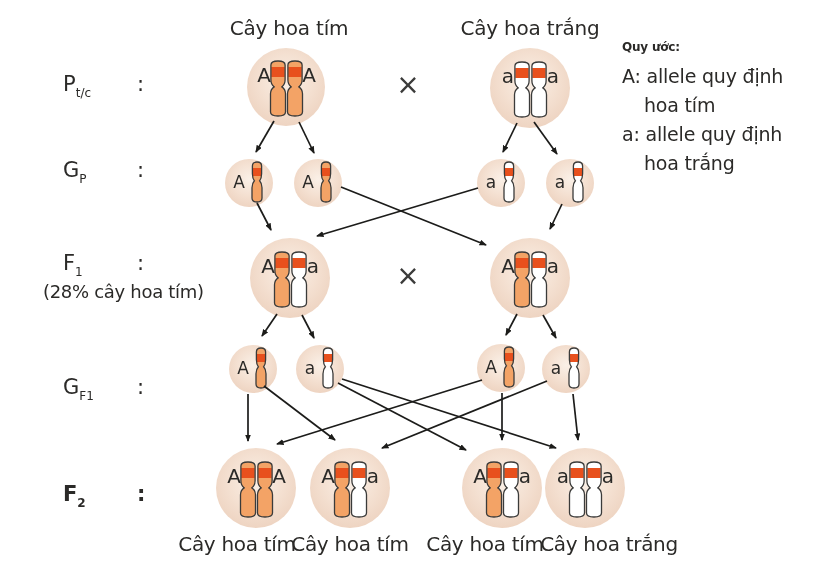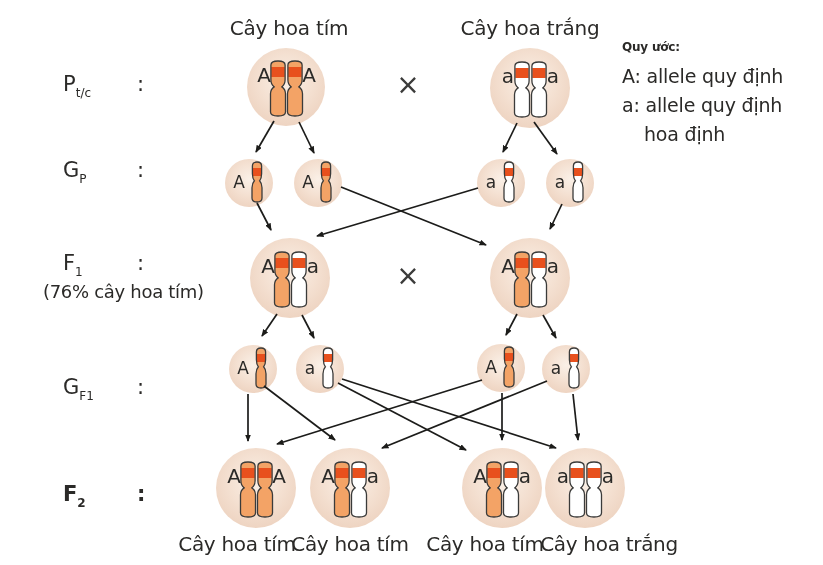--- a/index.html
+++ b/index.html
@@ -249,37 +249,38 @@
       <line x1="547" y1="381" x2="382" y2="448" stroke="#1c1c1a" stroke-width="1.7" marker-end="url(#ah)"></line>
       <line x1="573" y1="394" x2="578" y2="440" stroke="#1c1c1a" stroke-width="1.7" marker-end="url(#ah)"></line>
     </svg>
 
   <div class="abs plant-title" style="left:224px;top:16px;width:130px;">Cây hoa tím</div>
   <div class="abs plant-title" style="left:458px;top:16px;width:144px;">Cây hoa trắng</div>
 
   <div class="abs legend" style="left:622px;top:33px;width:200px;">
     <div class="legend-title">Quy ước:</div>
     <div>A: allele quy định</div>
+    <div class="ind">hoa tím</div>
     <div>a: allele quy định</div>
-    <div class="ind">hoa định</div>
+    <div class="ind">hoa trắng</div>
   </div>
 
   <div class="genrow" style="top:72px;">
     <span class="main">P</span><span class="sub">t/c</span>
     <span class="colon">:</span>
   </div>
   <div class="genrow" style="top:158px;">
     <span class="main">G</span><span class="sub">P</span>
     <span class="colon">:</span>
   </div>
   <div class="genrow" style="top:251px;">
     <span class="main">F</span><span class="sub">1</span>
     <span class="colon">:</span>
   </div>
-  <div class="abs f1-note" style="left:43px;top:281px;">(76% cây hoa tím)</div>
+  <div class="abs f1-note" style="left:43px;top:281px;">(28% cây hoa tím)</div>
   <div class="genrow" style="top:375px;">
     <span class="main">G</span><span class="sub">F1</span>
     <span class="colon">:</span>
   </div>
   <div class="genrow" style="top:482px;font-weight:bold;">
     <span class="main">F</span><span class="sub">2</span>
     <span class="colon">:</span>
   </div>
 
   <div class="abs cross" style="left:395px;top:68px;">×</div>

